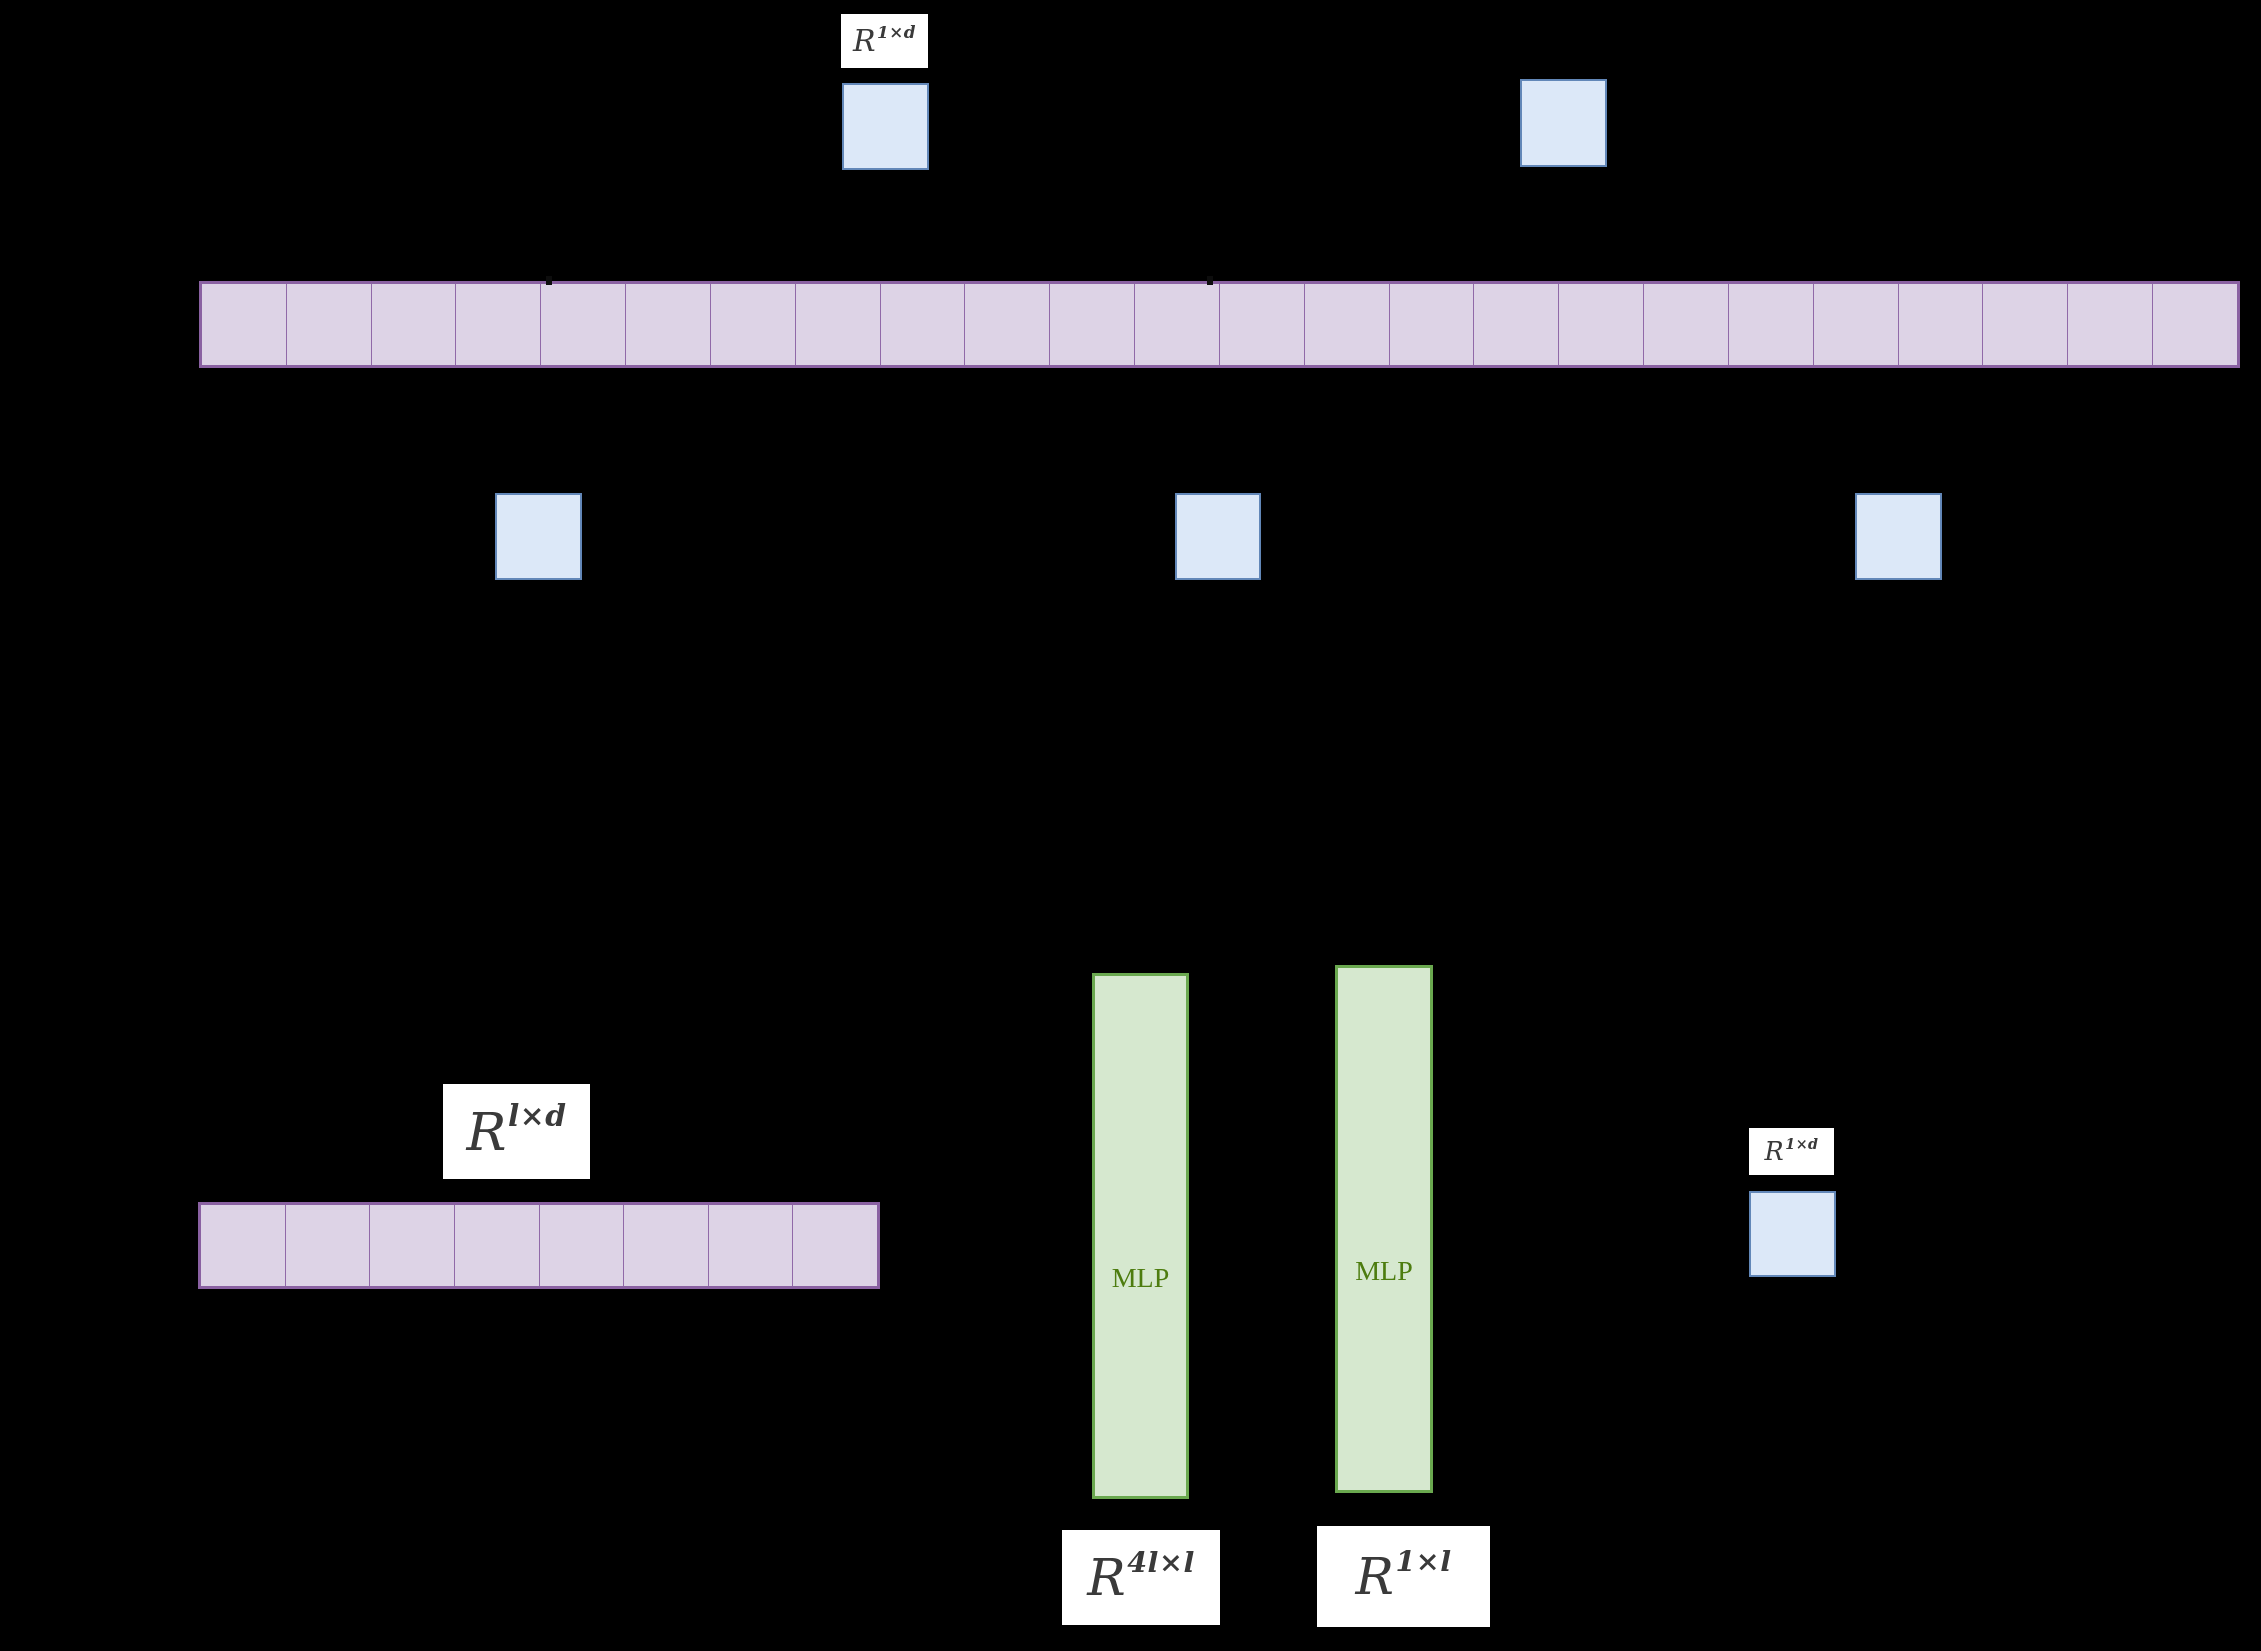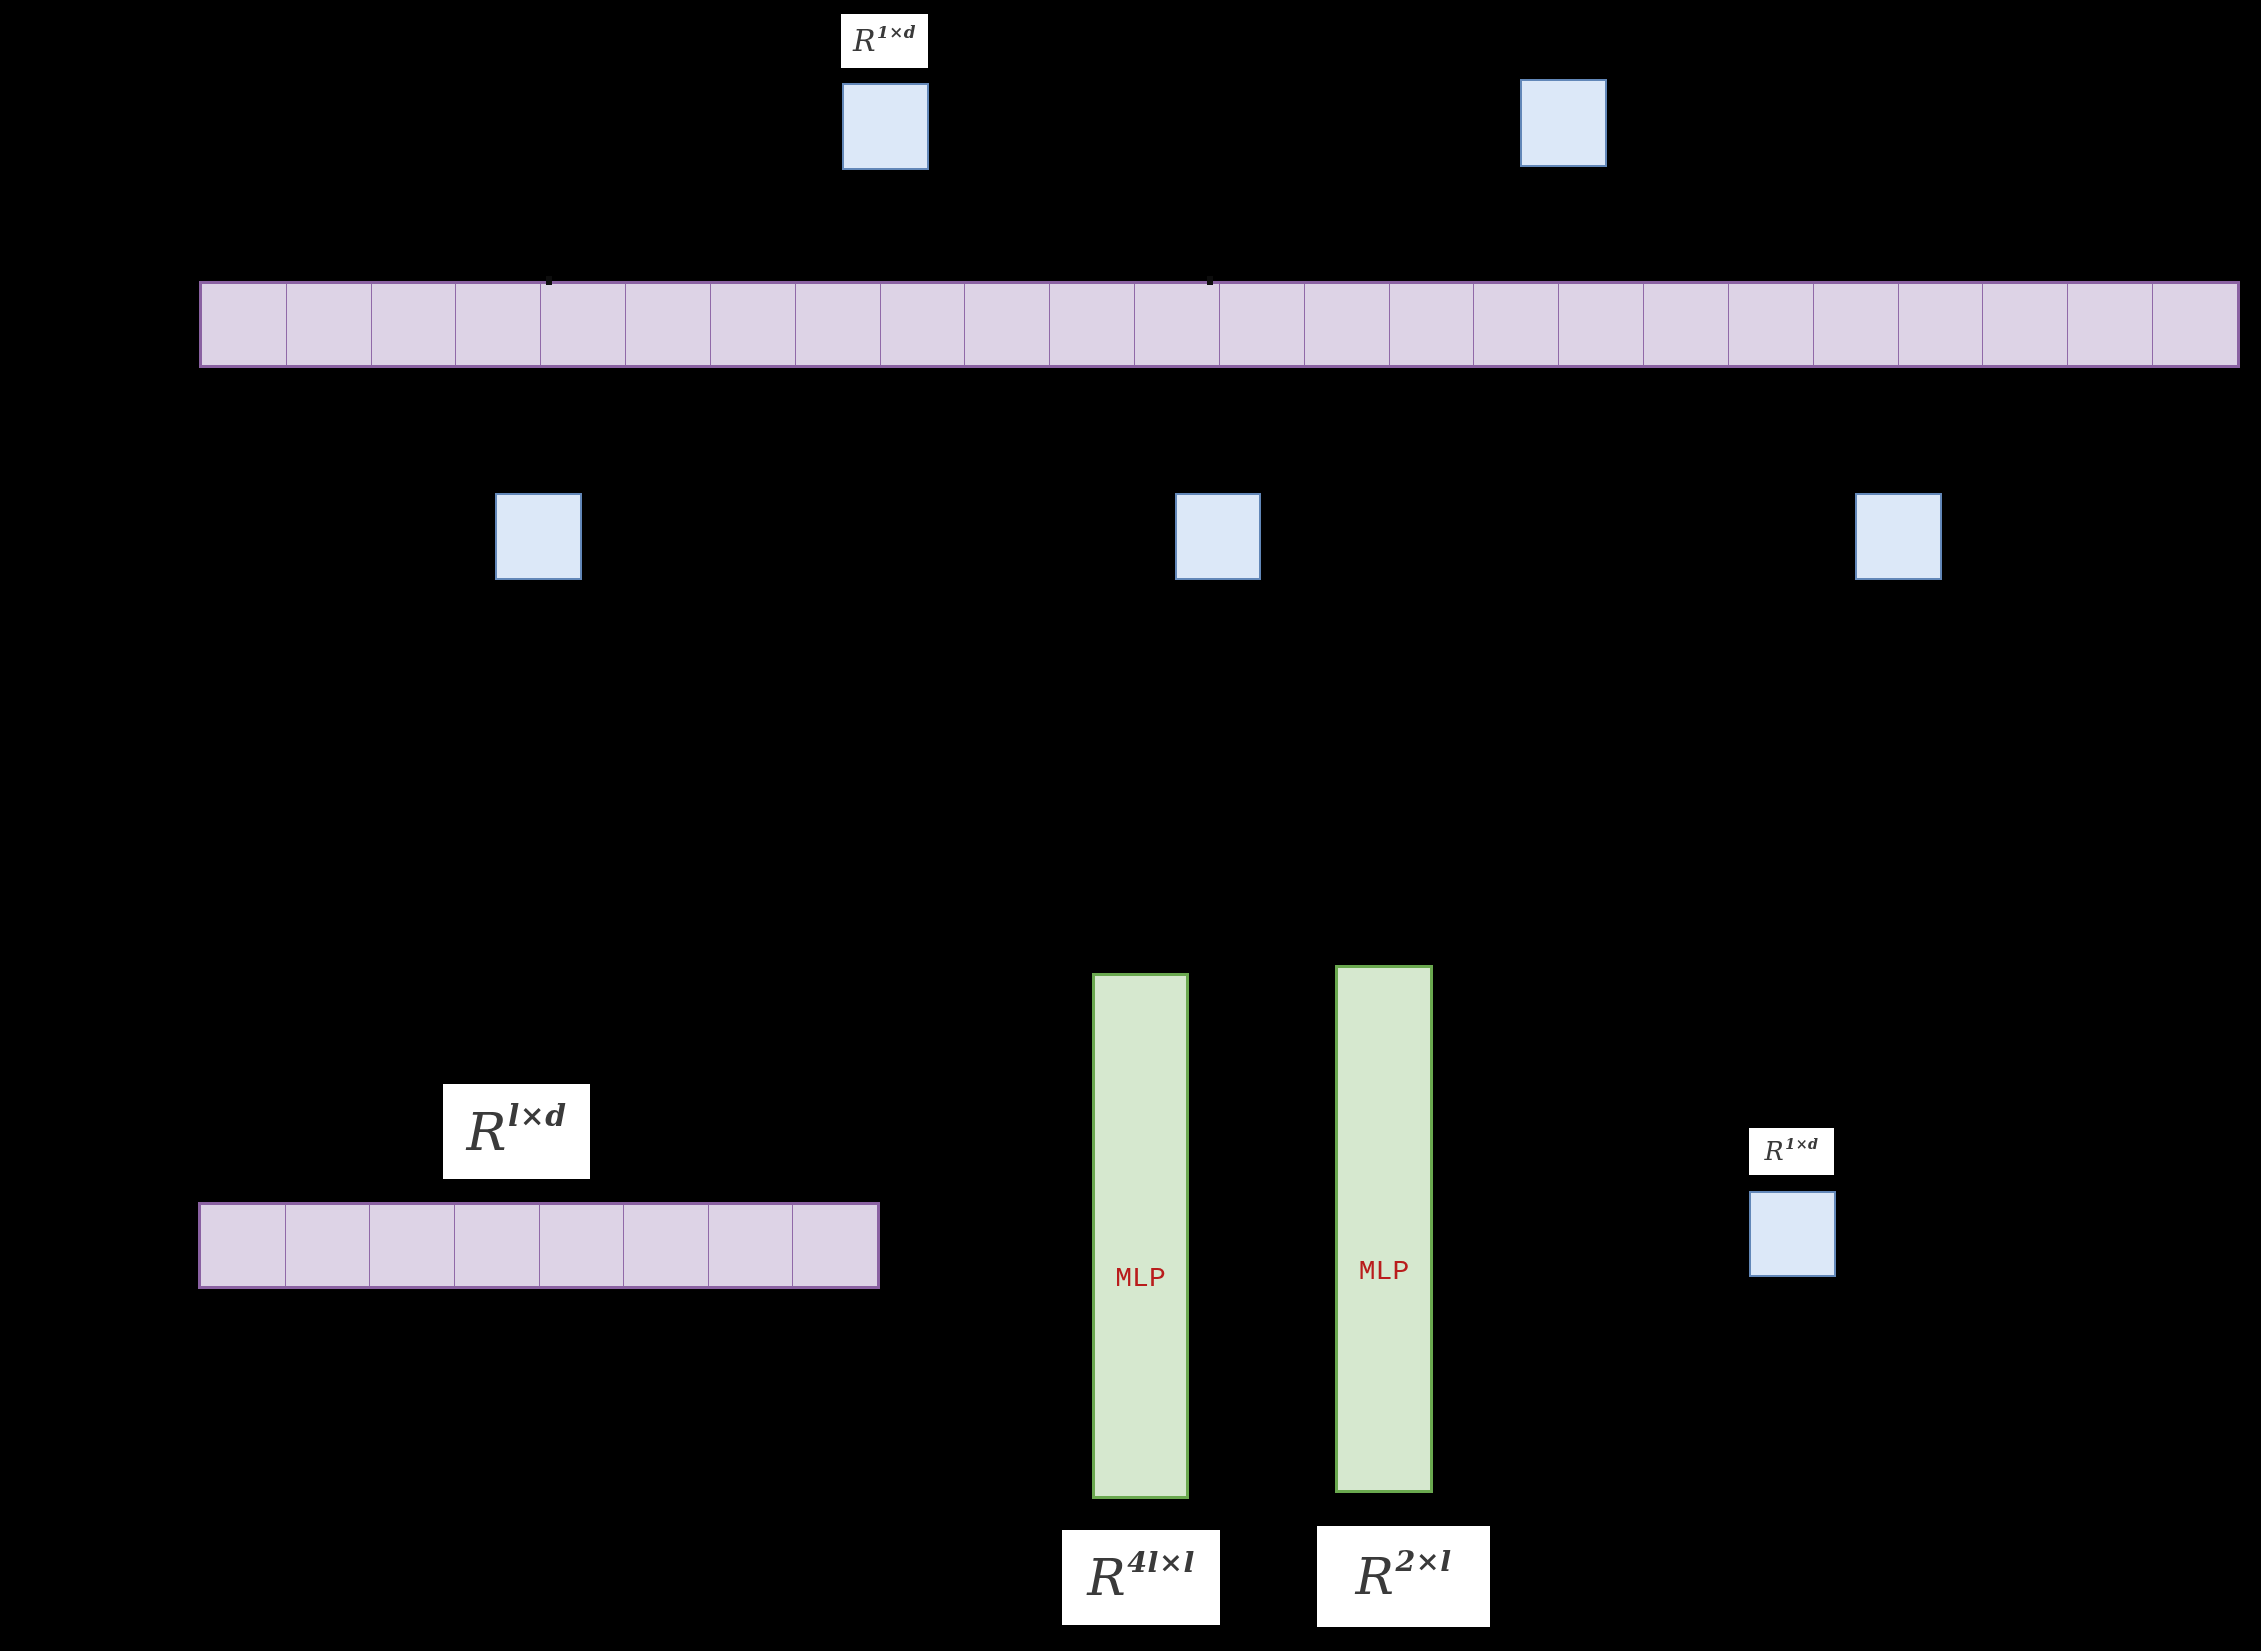--- a/index.html
+++ b/index.html
@@ -85,24 +85,24 @@
     box-sizing: border-box;
     background: var(--mlp-fill);
     border: 3.2px solid var(--mlp-border);
   }
   .mlpbar .mlp-text {
     position: absolute;
     left: 0; width: 100%;
     top: 58%;
     transform: translateY(-50%);
     text-align: center;
-    font-family: Liberation Mono, monospace;
+    font-family: Liberation Serif, serif;
     font-style: normal;
     font-size: 28px;
-    color: #b91c1c;
+    color: #4d7c0f;
   }
   .mlp-1 { left: 1092px; top: 973px; width: 97px; height: 526px; }
   .mlp-2 { left: 1335px; top: 965px; width: 98px; height: 528px; }
 </style>
 </head>
 <body style="background: rgb(0, 0, 0);">
 
 <div class="stage">
 
   <div class="mathlabel lbl-top-vector">
@@ -169,21 +169,21 @@
   <div class="mlpbar mlp-2">
     <span class="mlp-text">MLP</span>
   </div>
 
   <div class="mathlabel lbl-mlp-weights">
     <span>R</span>
       <span class="sup">4l×l</span>
   </div>
   <div class="mathlabel lbl-mlp-out">
     <span>R</span>
-      <span class="sup">2×l</span>
+      <span class="sup">1×l</span>
   </div>
 
   <div class="mathlabel lbl-right-vector">
     <span>R</span>
       <span class="sup">1×d</span>
   </div>
   <div class="bluesq sq-right"></div>
 
 </div>
 

